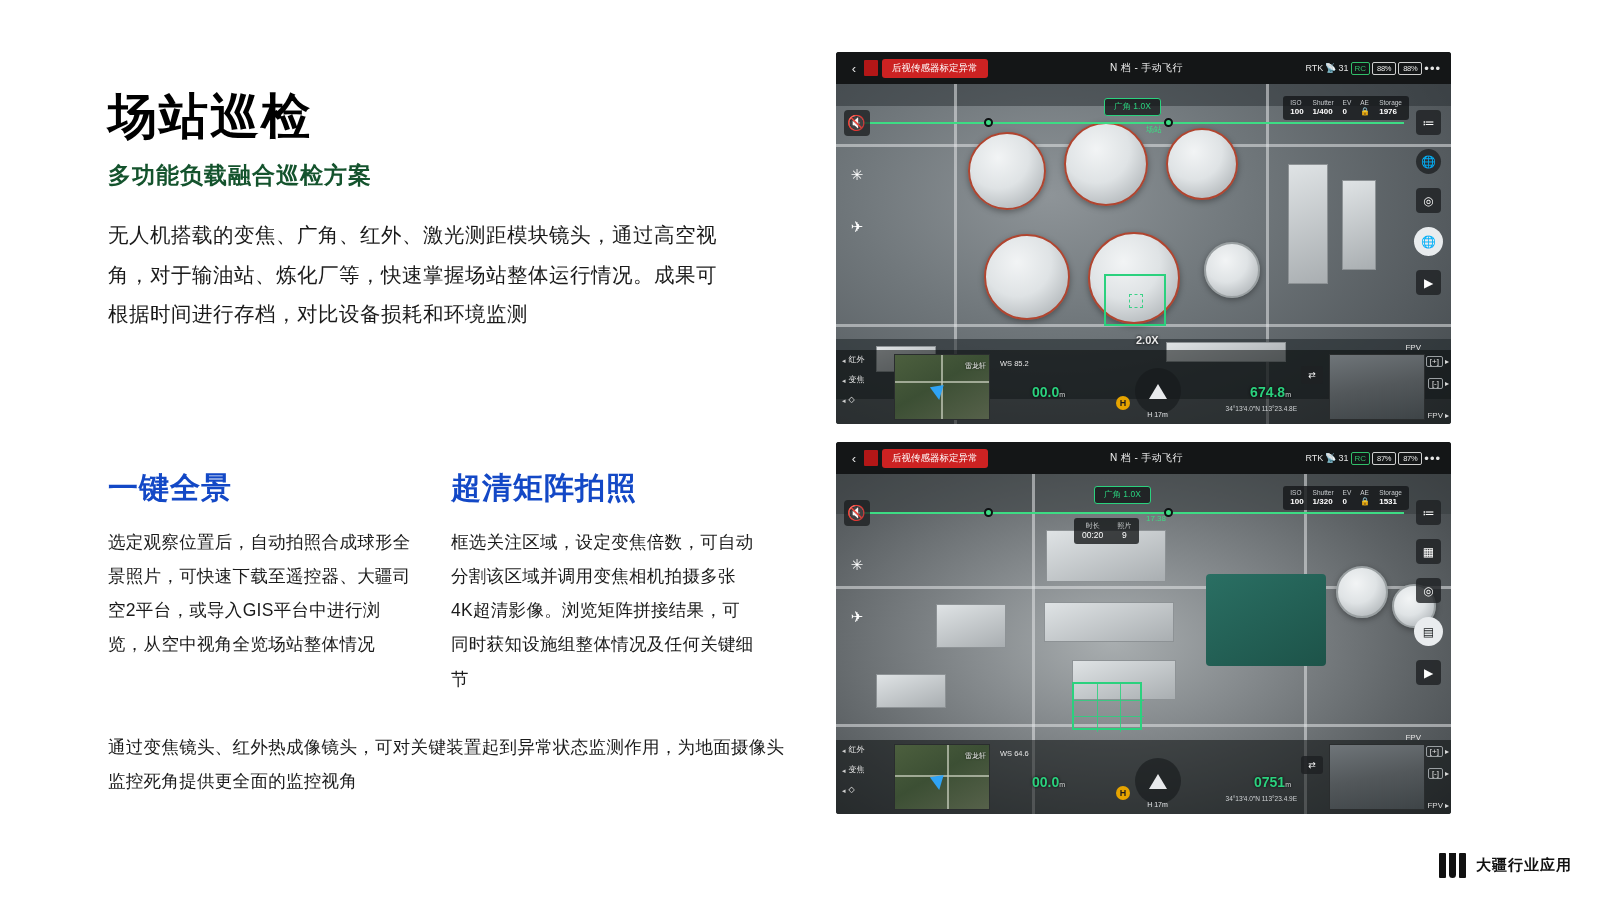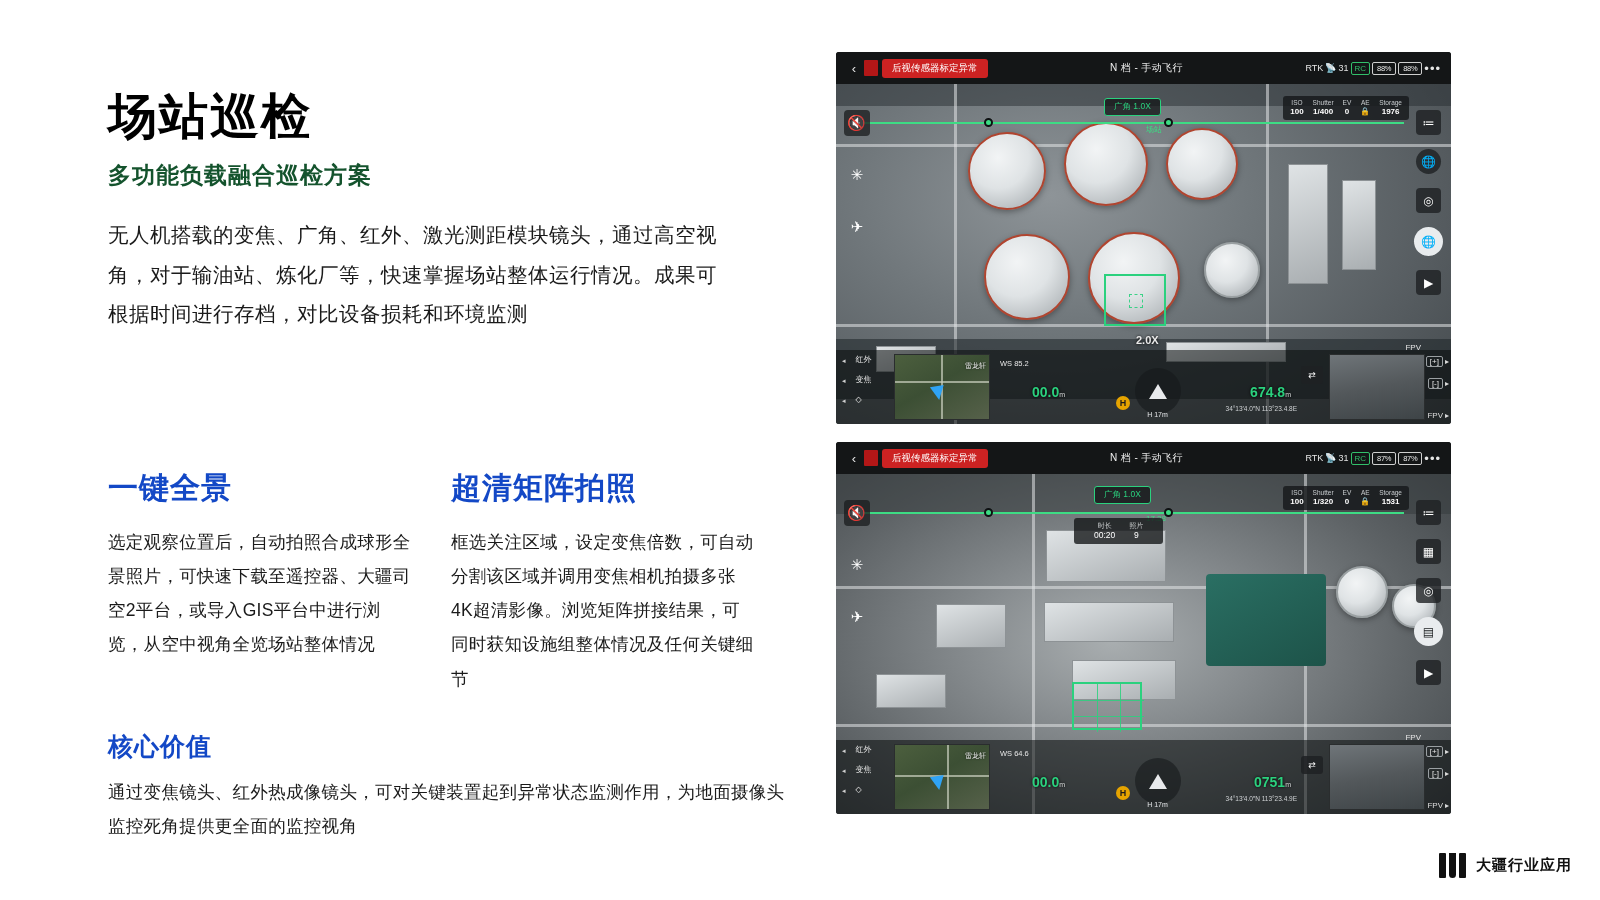--- a/index.html
+++ b/index.html
@@ -294,21 +294,21 @@
     position: absolute;
     right: 42px; top: 44px;
     background: rgba(22,25,27,0.82);
     border-radius: 3px;
     padding: 3px 7px;
     display: flex;
     gap: 9px;
     z-index: 11;
     color: #e9e9e9;
   }
-  .exp-item { text-align: center; line-height: 1.25; }
+  .exp-item { line-height: 1.25; }
   .exp-k { font-size: 6.5px; color: #c9cdd0; display: block; }
   .exp-v { font-size: 8px; color: #ffffff; display: block; font-weight: bold; }
 
   
   .zoomchip {
     position: absolute;
     top: 46px; left: 268px;
     background: rgba(18,20,22,0.75);
     border: 1px solid #2bd17e;
     color: #2bd17e;
@@ -377,21 +377,21 @@
   }
   .strip-left {
     position: absolute;
     left: 6px; top: 6px;
     width: 52px;
     color: #e8e8e8;
     font-size: 8px;
     line-height: 1.0;
   }
   .strip-left .row {
-    display: flex; align-items: center; gap: 10px;
+    display: flex; align-items: center; gap: 3px;
     margin-bottom: 12px;
   }
   .strip-left .caret { color: #d0d0d0; font-size: 7px; }
   .map-thumb {
     position: absolute;
     left: 58px; bottom: 4px;
     width: 96px; height: 66px;
     background: linear-gradient(150deg, #4c5f3e 0%, #3c4f34 45%, #56614a 100%);
     border: 1px solid #2a2d2e;
     overflow: hidden;
@@ -529,21 +529,21 @@
     color: #e2e4e6;
   }
 
   
   .photo-pill {
     position: absolute;
     left: 238px; top: 76px;
     z-index: 11;
     background: rgba(18,20,22,0.78);
     border-radius: 3px;
-    padding: 3px 20px;
+    padding: 3px 8px;
     display: flex;
     gap: 14px;
     color: #e8e8e8;
   }
   .pp-item { text-align: center; line-height: 1.3; }
   .pp-k { font-size: 7px; display: block; color: #cfd2d4; }
   .pp-v { font-size: 8.5px; display: block; color: #ffffff; }
 
   
   .matrix-box {
@@ -574,21 +574,20 @@
       <div class="feature-title">一键全景</div>
       <p class="feature-body">选定观察位置后，自动拍照合成球形全景照片，可快速下载至遥控器、大疆司空2平台，或导入GIS平台中进行浏览，从空中视角全览场站整体情况</p>
     </div>
     <div class="feature">
       <div class="feature-title">超清矩阵拍照</div>
       <p class="feature-body">框选关注区域，设定变焦倍数，可自动分割该区域并调用变焦相机拍摄多张4K超清影像。浏览矩阵拼接结果，可同时获知设施组整体情况及任何关键细节</p>
     </div>
   </div>
 
   <div class="core">
-    <div class="core-title">核心价值</div>
     <p class="core-body">通过变焦镜头、红外热成像镜头，可对关键装置起到异常状态监测作用，为地面摄像头监控死角提供更全面的监控视角</p>
   </div>
 
   <div class="dji-logo">
     <div class="dji-mark">
       <div class="dji-bar b1"></div>
       <div class="dji-bar b2"></div>
       <div class="dji-bar b3"></div>
     </div>
     <div class="dji-text">大疆行业应用</div>

